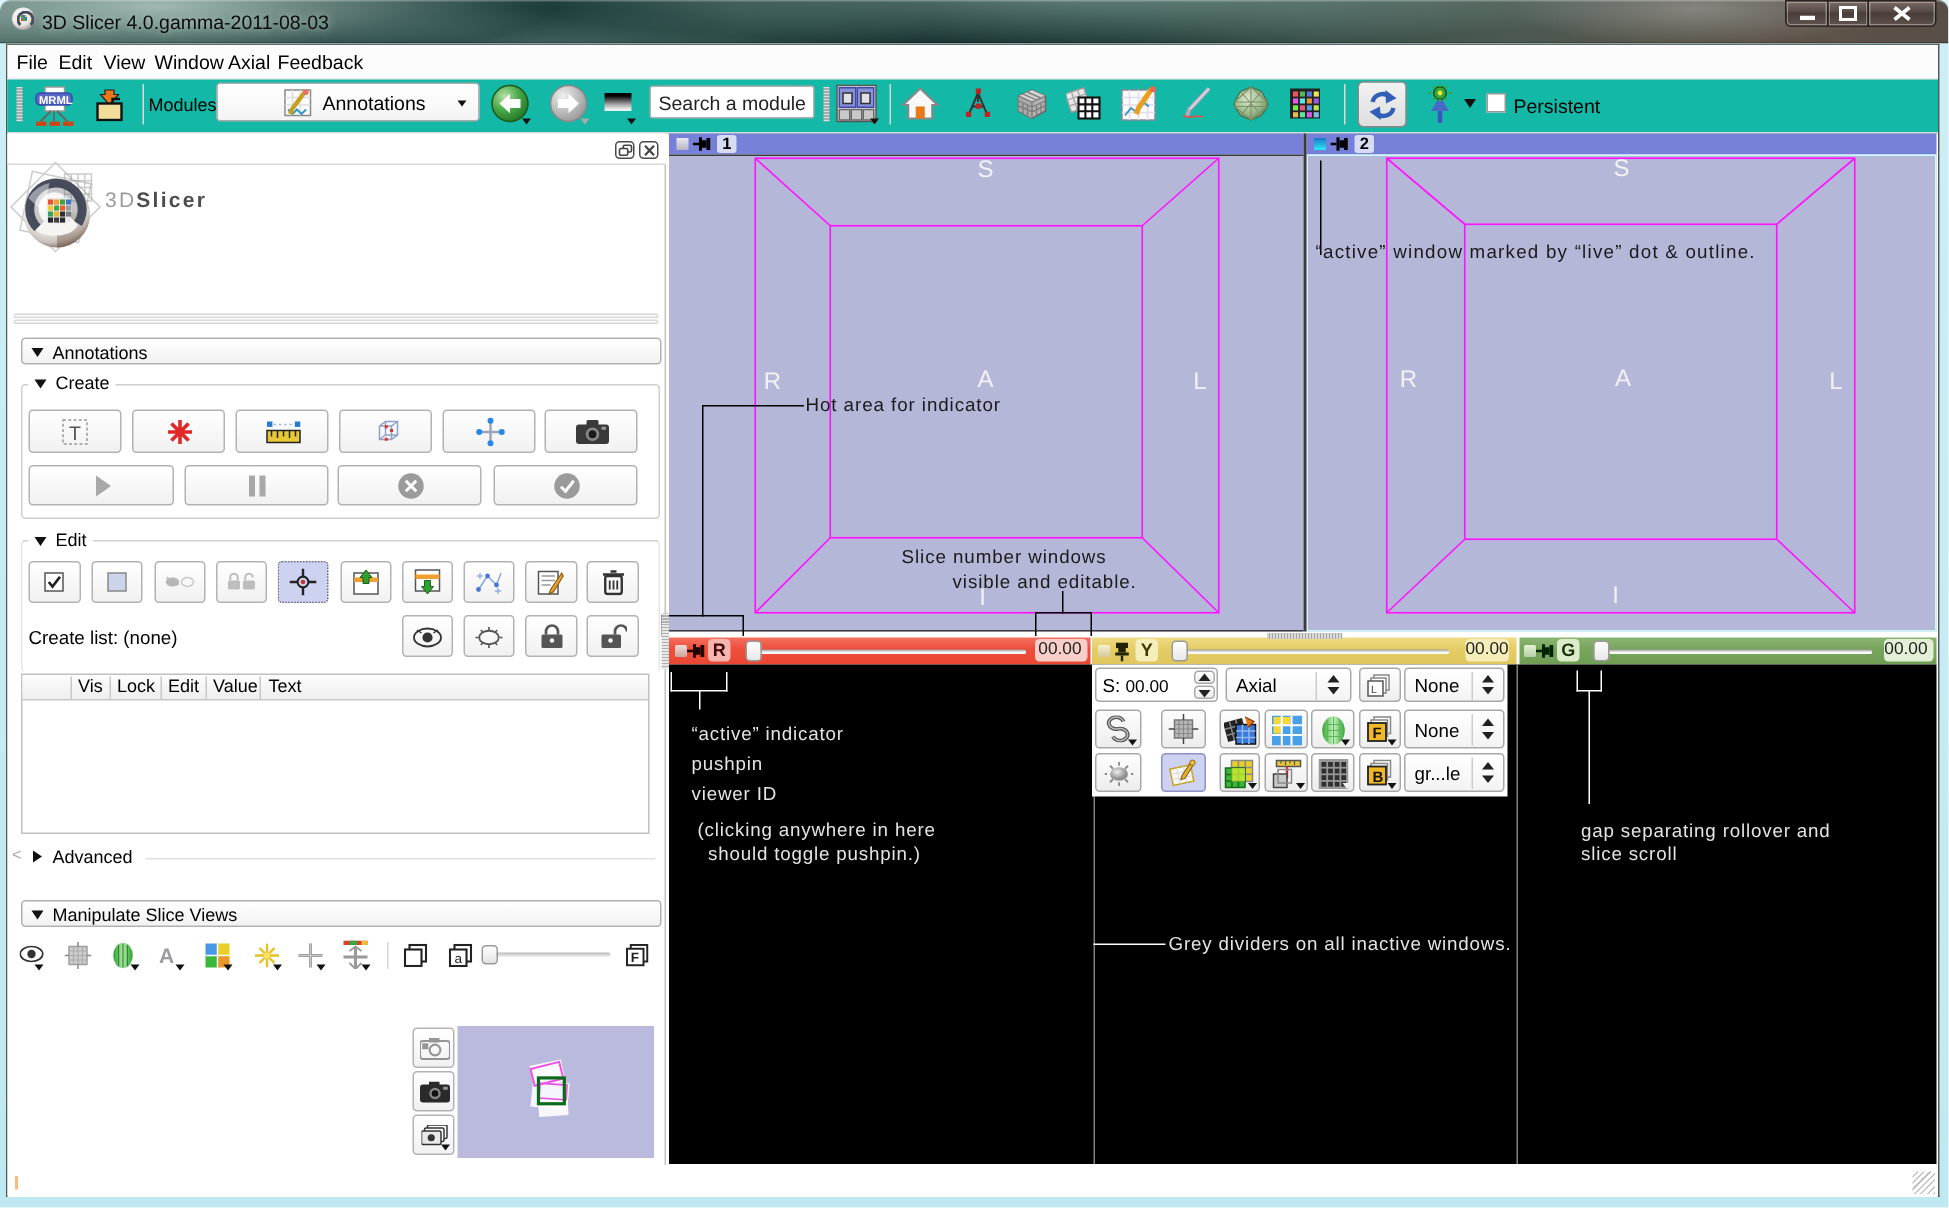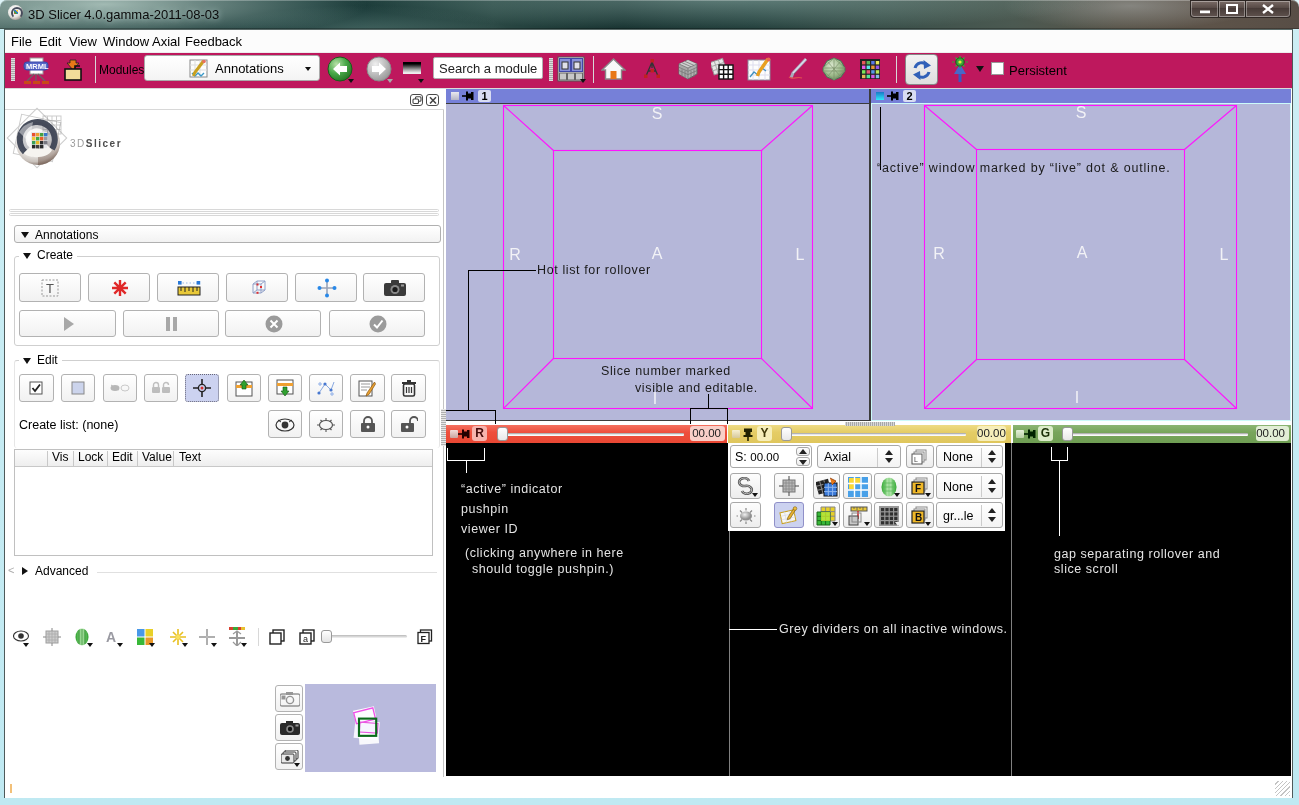--- a/index.html
+++ b/index.html
@@ -22,21 +22,21 @@
 #titletext{position:absolute;left:28px;top:7px;font-size:13px;color:#0b0b0b;z-index:5;text-shadow:0 0 6px rgba(205,230,225,.9);}
 .wbtn{position:absolute;top:0;height:18px;background:linear-gradient(180deg,rgba(125,110,105,.9),rgba(85,72,68,.95) 45%,rgba(70,58,55,.95) 46%,rgba(95,82,78,.9));
  border:1px solid rgba(30,25,22,.8);box-shadow:inset 0 0 0 1px rgba(255,255,255,.35);z-index:6;}
 #btnmin{left:1190px;width:29px;border-radius:0 0 0 4px;}
 #btnmax{left:1218px;width:28px;}
 #btnclose{left:1245px;width:46px;border-radius:0 0 4px 0;}
 .wbtn svg{position:absolute;left:50%;top:50%;transform:translate(-50%,-50%);}
 #client{position:absolute;left:4px;top:29px;width:1289px;height:769px;background:#ffffff;border:1px solid #4e5a5a;border-top:1px solid #5a6a68;text-decoration:underline;}
 #menubar{position:absolute;left:0;top:0;width:1287px;height:23px;background:#fcfcfc;border-bottom:1px solid #ededed;}
 .mitem{position:absolute;top:4px;font-size:13px;color:#000;}
-#toolbar{position:absolute;left:0;top:23px;width:1287px;height:36px;background:#be185d;border-bottom:1px solid #d9d9d9;}
+#toolbar{position:absolute;left:0;top:23px;width:1287px;height:36px;background:#14b8a6;border-bottom:1px solid #d9d9d9;}
 .tgrip{position:absolute;top:5px;width:4px;height:23px;background:repeating-linear-gradient(180deg,#ddd 0,#ddd 1px,#aaa 1px,#aaa 2px);}
 .tsep{position:absolute;top:3px;width:1px;height:27px;background:#d8d8d8;}
 #statusbar{position:absolute;left:0;top:747px;width:1287px;height:21px;background:#fff;}
 #grip{position:absolute;right:2px;bottom:2px;width:15px;height:15px;
  background:repeating-linear-gradient(135deg,transparent 0,transparent 2px,#c4c4c4 2px,#c4c4c4 3px);}
 #cursor{position:absolute;left:5px;top:754px;width:2px;height:9px;background:#f2c079;}
 
 #panel{position:absolute;left:0;top:59px;width:439px;height:688px;background:#fff;border-right:1px solid #c4c4c4;}
 #panelhead{position:absolute;left:0;top:0;width:439px;height:21px;background:#fff;border-bottom:1px solid #d8d8d8;}
 .phbtn{position:absolute;top:5px;width:13px;height:12px;border:1px solid #4a4a4a;border-radius:3px;background:#fff;overflow:hidden;}
@@ -327,21 +327,21 @@
         <rect x="27" y="37" width="3.4" height="3.4" fill="#38a058"></rect>
           <rect x="31" y="37" width="3.4" height="3.4" fill="#e8b828"></rect>
           <rect x="35" y="37" width="3.4" height="3.4" fill="#303030"></rect>
           <rect x="39" y="37" width="3.4" height="3.4" fill="#787880"></rect>
         <rect x="27" y="41" width="3.4" height="3.4" fill="#282828"></rect>
           <rect x="31" y="41" width="3.4" height="3.4" fill="#404040"></rect>
           <rect x="35" y="41" width="3.4" height="3.4" fill="#2a2a2a"></rect>
       </g>
       <path d="M14 28 A22 22 0 0 1 28 18 L24 38 Z" fill="#ffffff" opacity=".45"></path>
     </svg>
-    <div style="position:absolute;left:65px;top:49px;font-size:10px;letter-spacing:1.5px;color:#9b9b9b">3D<span style="color:#4d4d4d;font-weight:bold">Slicer</span></div>
+    <div style="position:absolute;left:65px;top:36px;font-size:14px;letter-spacing:1.5px;color:#9b9b9b">3D<span style="color:#4d4d4d;font-weight:bold">Slicer</span></div>
     <div style="position:absolute;left:4px;top:120px;width:430px;height:3px;border:1px solid #d8d8d8;border-radius:2px"></div>
     <div style="position:absolute;left:4px;top:124px;width:430px;height:3px;border:1px solid #d8d8d8;border-radius:2px"></div>
     <div class="sect" style="top:136px">
         <div class="tri-d"></div>
         <div class="lbl">Annotations</div>
       </div>
 
     <div style="position:absolute;left:9px;top:167px;width:426px;height:90px;border:1px solid #cfcfcf;border-radius:3px"></div>
     <div style="position:absolute;left:14px;top:159px;background:#fff;padding:0 4px;font-size:12px"><span style="display:inline-block;width:0;height:0;border-top:6px solid #111;border-left:4px solid transparent;border-right:4px solid transparent;margin-right:6px"></span>Create</div>
     <div class="btn" style="left:14px;top:184px;width:62px;height:29px">
@@ -497,20 +497,24 @@
         <div style="position:absolute;left:58px;top:1px;width:1px;height:15px;background:#c8c8c8"></div>
         <div style="position:absolute;left:92px;top:1px;width:1px;height:15px;background:#c8c8c8"></div>
         <div style="position:absolute;left:122px;top:1px;width:1px;height:15px;background:#c8c8c8"></div>
         <div style="position:absolute;left:158px;top:1px;width:1px;height:15px;background:#c8c8c8"></div>
       </div>
     </div>
     <div style="position:absolute;left:3px;top:475px;font-size:11px;color:#aaa">&lt;</div>
     <div style="position:absolute;left:17px;top:478px;width:0;height:0;border-left:6px solid #111;border-top:4px solid transparent;border-bottom:4px solid transparent"></div>
     <div style="position:absolute;left:30px;top:475px;font-size:12px">Advanced</div>
     <div style="position:absolute;left:92px;top:483px;width:340px;height:1px;background:#e0e0e0"></div>
+    <div class="sect" style="top:511px">
+        <div class="tri-d"></div>
+        <div class="lbl">Manipulate Slice Views</div>
+      </div>
     <div id="msvrow" style="position:absolute;left:0;top:537px;width:439px;height:26px">
       <svg style="position:absolute;left:8px;top:4px" width="17" height="12">
           <ellipse cx="8" cy="6" rx="7.5" ry="5" fill="none" stroke="#333" stroke-width="1.1"></ellipse>
           <circle cx="8" cy="6" r="2.8" fill="#333"></circle>
         </svg>
         <div class="dd" style="left:18px;top:17px"></div>
       <svg style="position:absolute;left:38px;top:2px" width="18" height="18" opacity=".7">
           <rect x="3" y="3" width="12" height="12" fill="#b8b8b8" stroke="#777"></rect>
           <path d="M6 3 V15 M9 3 V15 M12 3 V15 M3 6 H15 M3 9 H15 M3 12 H15" stroke="#888" stroke-width=".8"></path>
           <path d="M9 0 V3 M9 15 V18 M0 9 H3 M15 9 H18" stroke="#555"></path>
@@ -658,27 +662,27 @@
         </g>
       </svg>
       <div class="vletter" style="left:209px;top:9px;transform:translate(-50%,-50%)">S</div>
       <div class="vletter" style="left:67px;top:150px;transform:translate(-50%,-50%)">R</div>
       <div class="vletter" style="left:210px;top:149px;transform:translate(-50%,-50%)">A</div>
       <div class="vletter" style="left:352px;top:151px;transform:translate(-50%,-50%)">L</div>
       <div class="vletter" style="left:205px;top:294px;transform:translate(-50%,-50%)">I</div>
     </div>
   </div>
 
-  <div class="ann" style="left:532px;top:233px">Hot list for rollover</div>
+  <div class="ann" style="left:532px;top:233px">Hot area for indicator</div>
   <div class="bline" style="left:463px;top:240px;width:1px;height:141px"></div>
   <div class="bline" style="left:463px;top:240px;width:68px;height:1px"></div>
   <div class="bline" style="left:436px;top:380px;width:55px;height:1px"></div>
   <div class="bline" style="left:436px;top:380px;width:1px;height:14px"></div>
   <div class="bline" style="left:490px;top:380px;width:1px;height:14px"></div>
-  <div class="ann" style="left:596px;top:334px">Slice number marked</div>
+  <div class="ann" style="left:596px;top:334px">Slice number windows</div>
   <div class="ann" style="left:630px;top:351px">visible and editable.</div>
   <div class="bline" style="left:703px;top:364px;width:1px;height:15px"></div>
   <div class="bline" style="left:685px;top:378px;width:38px;height:1px"></div>
   <div class="bline" style="left:685px;top:378px;width:1px;height:16px"></div>
   <div class="bline" style="left:722px;top:378px;width:1px;height:16px"></div>
   <div class="bline" style="left:875px;top:77px;width:1px;height:63px"></div>
   <div class="ann" style="left:872px;top:131px;letter-spacing:.82px">“active” window marked by “live” dot &amp; outline.</div>
 
   <div style="position:absolute;left:864px;top:59px;width:2px;height:332px;background:#3c3c3c"></div>
   <div class="ctrl" id="ctrlR">

